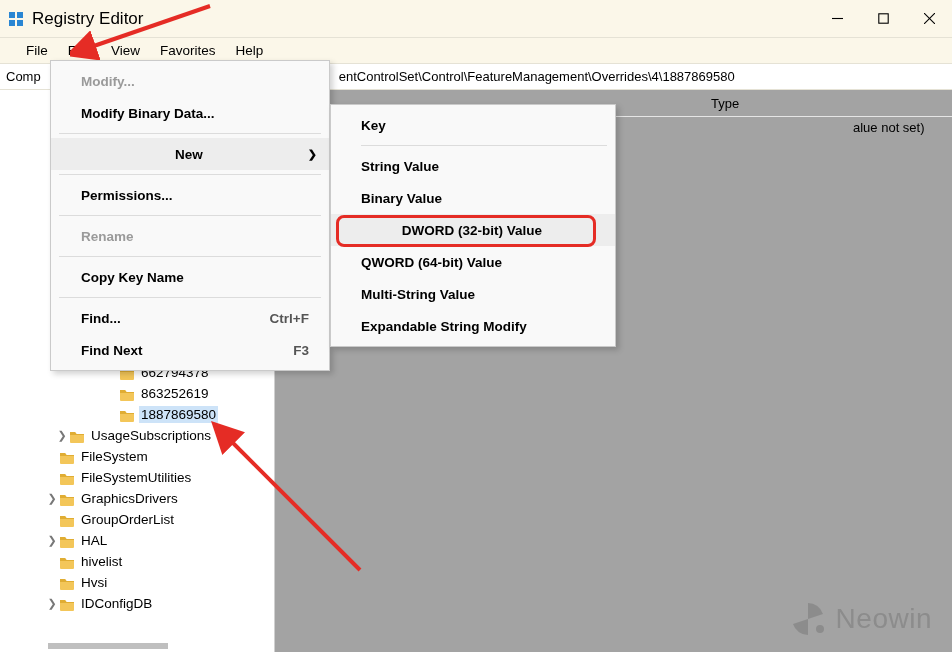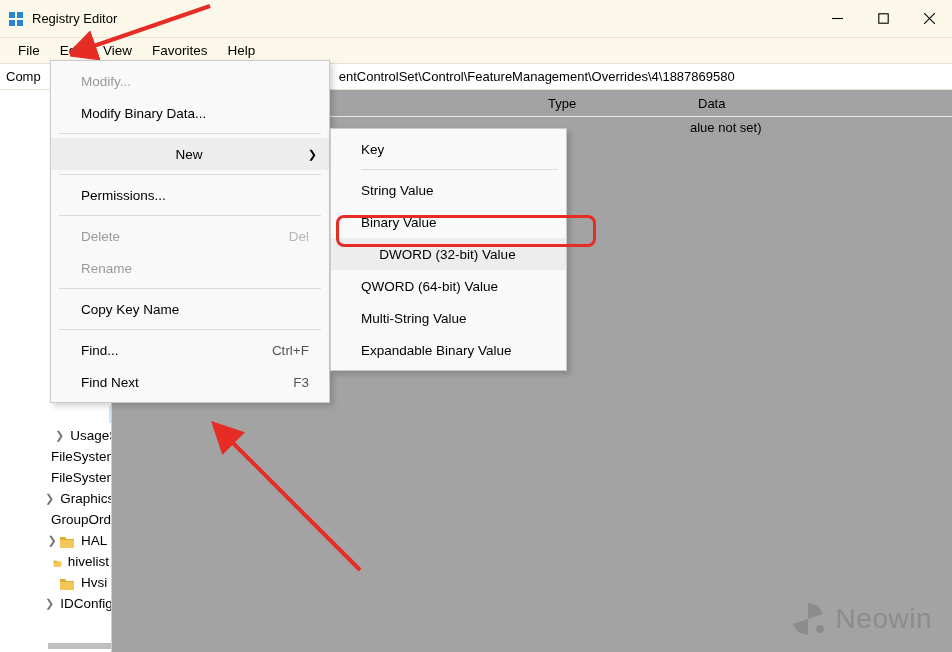--- a/index.html
+++ b/index.html
@@ -1,27 +1,27 @@
 <!DOCTYPE html>
 <html><head>
 <meta charset="utf-8">
 <style>
 * { box-sizing: border-box; margin: 0; padding: 0; font-family: "Segoe UI", Tahoma, sans-serif; }
 body { background: #fff; width: 952px; height: 652px; position: relative; overflow: hidden; }
 
 
 .title-bar { height: 38px; background: #fbf7e9; border-bottom: 1px solid #e5e2d5; display: flex; align-items: center; padding-left: 8px; }
 .app-icon { width: 16px; height: 16px; margin-right: 8px; }
-.title-text { font-size: 13px; color: #000; flex: 1; }
+.title-text { font-size: 17px; color: #000; flex: 1; }
 .window-controls { display: flex; }
 .win-btn { width: 46px; height: 38px; display: flex; align-items: center; justify-content: center; font-size: 14px; cursor: default; }
 .win-btn svg { width: 11px; height: 11px; }
 
 
-.menu-bar { height: 26px; background: #fbf7e9; border-bottom: 1px solid #e5e2d5; display: flex; align-items: center; padding-left: 8px; }
+.menu-bar { height: 26px; background: #fbf7e9; border-bottom: 1px solid #e5e2d5; display: flex; align-items: center; padding-left: 16px; }
 .menu-item { padding: 3px 10px; font-size: 13.5px; cursor: default; }
 
 
 .address-bar { height: 26px; border-bottom: 1px solid #e5e2d5; display: flex; align-items: center; padding: 0 6px; font-size: 13px; }
 .addr-label { margin-right: 18px; text-align: right; }
 .addr-path { white-space: nowrap; overflow: hidden; }
 
 
 .main { display: flex; height: calc(652px - 38px - 26px - 26px); }
 .tree-pane { width: 275px; border-right: 1px solid #d0d0d0; overflow: hidden; position: relative; background: #fff; }
@@ -50,22 +50,22 @@
 
 
 .scroll-bottom { position: absolute; bottom: 3px; left: 48px; width: 120px; height: 6px; background: #bfbfbf; }
 
 
 .menu-popup {
   position: absolute; background: #f9f9f9; border: 1px solid #cacaca;
   box-shadow: 3px 3px 6px rgba(0,0,0,.18); font-size: 13.5px; padding: 4px 0;
 }
 .menu-popup.edit { top: 60px; left: 50px; width: 280px; }
-.menu-popup.new { top: 128px; left: 330px; width: 237px; }
-.menu-row { display: flex; align-items: center; height: 32px; padding: 0 32px 0 30px; position: relative; }
+.menu-popup.new { top: 104px; left: 330px; width: 286px; }
+.menu-row { display: flex; align-items: center; height: 32px; padding: 0 32px 0 30px; position: relative; font-weight: bold; }
 .menu-row.disabled { color: #9a9a9a; }
 .menu-row.hover { background: #ededed; justify-content: center; }
 .menu-row .arrow { position: absolute; right: 12px; font-size: 11px; }
 .menu-row .shortcut { position: absolute; right: 20px; color: #555; }
 .menu-row.disabled .shortcut { color: #b5b5b5; }
 .menu-sep { height: 1px; background: #dcdcdc; margin: 4px 8px; }
 .menu-sep.short { margin-left: 30px; }
 
 
 .red-box { position: absolute; border: 3px solid #e52c25; border-radius: 8px; pointer-events: none; }
@@ -227,21 +227,20 @@
             </svg></span>
           <span class="label-span">IDConfigDB</span>
         </div>
       </div>
     <div class="scroll-bottom"></div>
   </div>
 
   <div class="list-pane">
     <div class="list-header">
       <div class="col type">Type</div>
-      <div class="col data">Data</div>
     </div>
     <div class="list-row">
       <span class="cell-name"></span>
       <span class="cell-type"></span>
       <span class="cell-data">alue not set)</span>
     </div>
   </div>
 </div>
 
 <div class="menu-popup edit">
@@ -255,24 +254,20 @@
   <div class="menu-row hover">
       <span>New</span>
       <span class="arrow">❯</span>
     </div>
   <div class="menu-sep"></div>
   <div class="menu-row">
       <span>Permissions...</span>
     </div>
   <div class="menu-sep"></div>
   <div class="menu-row disabled">
-      <span>Delete</span>
-      <span class="shortcut">Del</span>
-    </div>
-  <div class="menu-row disabled">
       <span>Rename</span>
     </div>
   <div class="menu-sep"></div>
   <div class="menu-row">
       <span>Copy Key Name</span>
     </div>
   <div class="menu-sep"></div>
   <div class="menu-row">
       <span>Find...</span>
       <span class="shortcut">Ctrl+F</span>
@@ -297,21 +292,21 @@
   <div class="menu-row hover">
       <span>DWORD (32-bit) Value</span>
     </div>
   <div class="menu-row">
       <span>QWORD (64-bit) Value</span>
     </div>
   <div class="menu-row">
       <span>Multi-String Value</span>
     </div>
   <div class="menu-row">
-      <span>Expandable Binary Value</span>
+      <span>Expandable String Modify</span>
     </div>
 </div>
 
 <div class="red-box" style="top:215px;left:336px;width:260px;height:32px;"></div>
 
 <svg class="anno-arrow" style="top:0px;left:70px;" width="150" height="60">
   <defs>
       <marker id="ah1" markerWidth="8" markerHeight="8" refX="2" refY="4" orient="auto">
         <polygon points="0 0, 8 4, 0 8" fill="#e52c25"></polygon>
       </marker>

